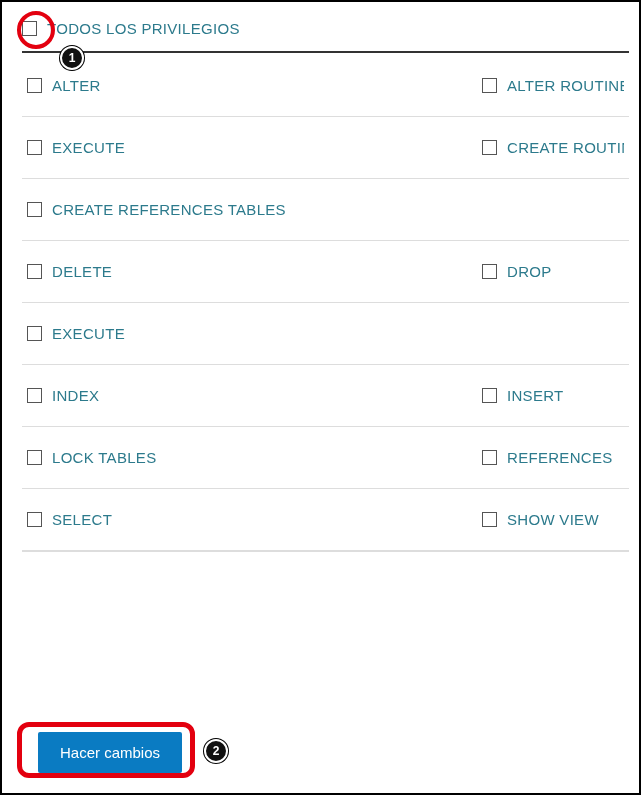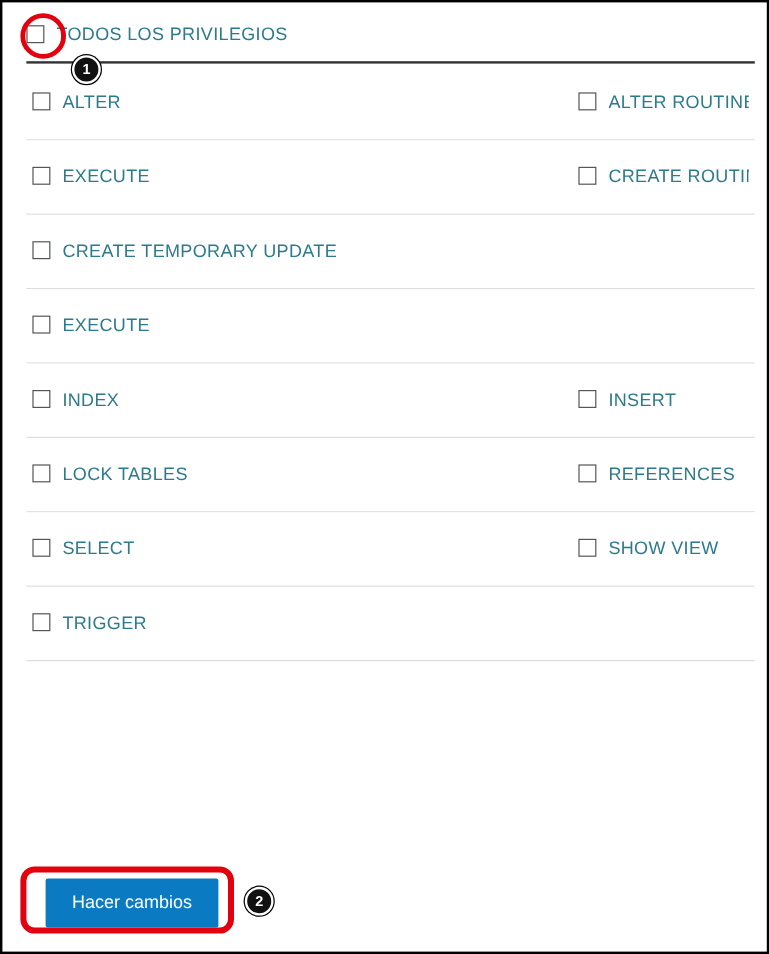--- a/index.html
+++ b/index.html
@@ -40,21 +40,21 @@
     .priv-list {
       margin-top: 2px;
     }
     .priv-row {
       display: flex;
       border-bottom: 1px solid #ddd;
       background: #fff;
     }
     .priv-cell {
       display: flex;
-      align-items: flex-start;
+      align-items: center;
       padding: 22px 5px 22px 5px;
     }
     .priv-cell.left {
       flex: 1 1 auto;
       min-width: 0;
     }
     .priv-cell.right {
       width: 152px;
       flex-shrink: 0;
     }
@@ -152,24 +152,34 @@
       </div>
       <div class="priv-cell right">
         <div class="checkbox"></div>
         <span class="priv-label">CREATE ROUTIN</span>
       </div>
     </div>
 
     <div class="priv-row">
       <div class="priv-cell left">
         <div class="checkbox"></div>
-        <span class="priv-label">CREATE TEMPORARY UPDATE</span>
-      </div>
-    </div>
-
+        <span class="priv-label">CREATE REFERENCES TABLES</span>
+      </div>
+    </div>
+
+    <div class="priv-row">
+      <div class="priv-cell left">
+        <div class="checkbox"></div>
+        <span class="priv-label">DELETE</span>
+      </div>
+      <div class="priv-cell right">
+        <div class="checkbox"></div>
+        <span class="priv-label">DROP</span>
+      </div>
+    </div>
 
     <div class="priv-row">
       <div class="priv-cell right">
         <div class="checkbox"></div>
         <span class="priv-label">EXECUTE</span>
       </div>
     </div>
 
     <div class="priv-row">
       <div class="priv-cell left">
@@ -198,24 +208,20 @@
         <div class="checkbox"></div>
         <span class="priv-label">SELECT</span>
       </div>
       <div class="priv-cell right">
         <div class="checkbox"></div>
         <span class="priv-label">SHOW VIEW</span>
       </div>
     </div>
 
     <div class="priv-row">
-      <div class="priv-cell left">
-        <div class="checkbox"></div>
-        <span class="priv-label">TRIGGER</span>
-      </div>
     </div>
 
   </div>
 </div>
 
 <div class="footer">
   <button class="btn-primary">Hacer cambios</button>
 </div>
 
 <div class="annot-circle"></div>

